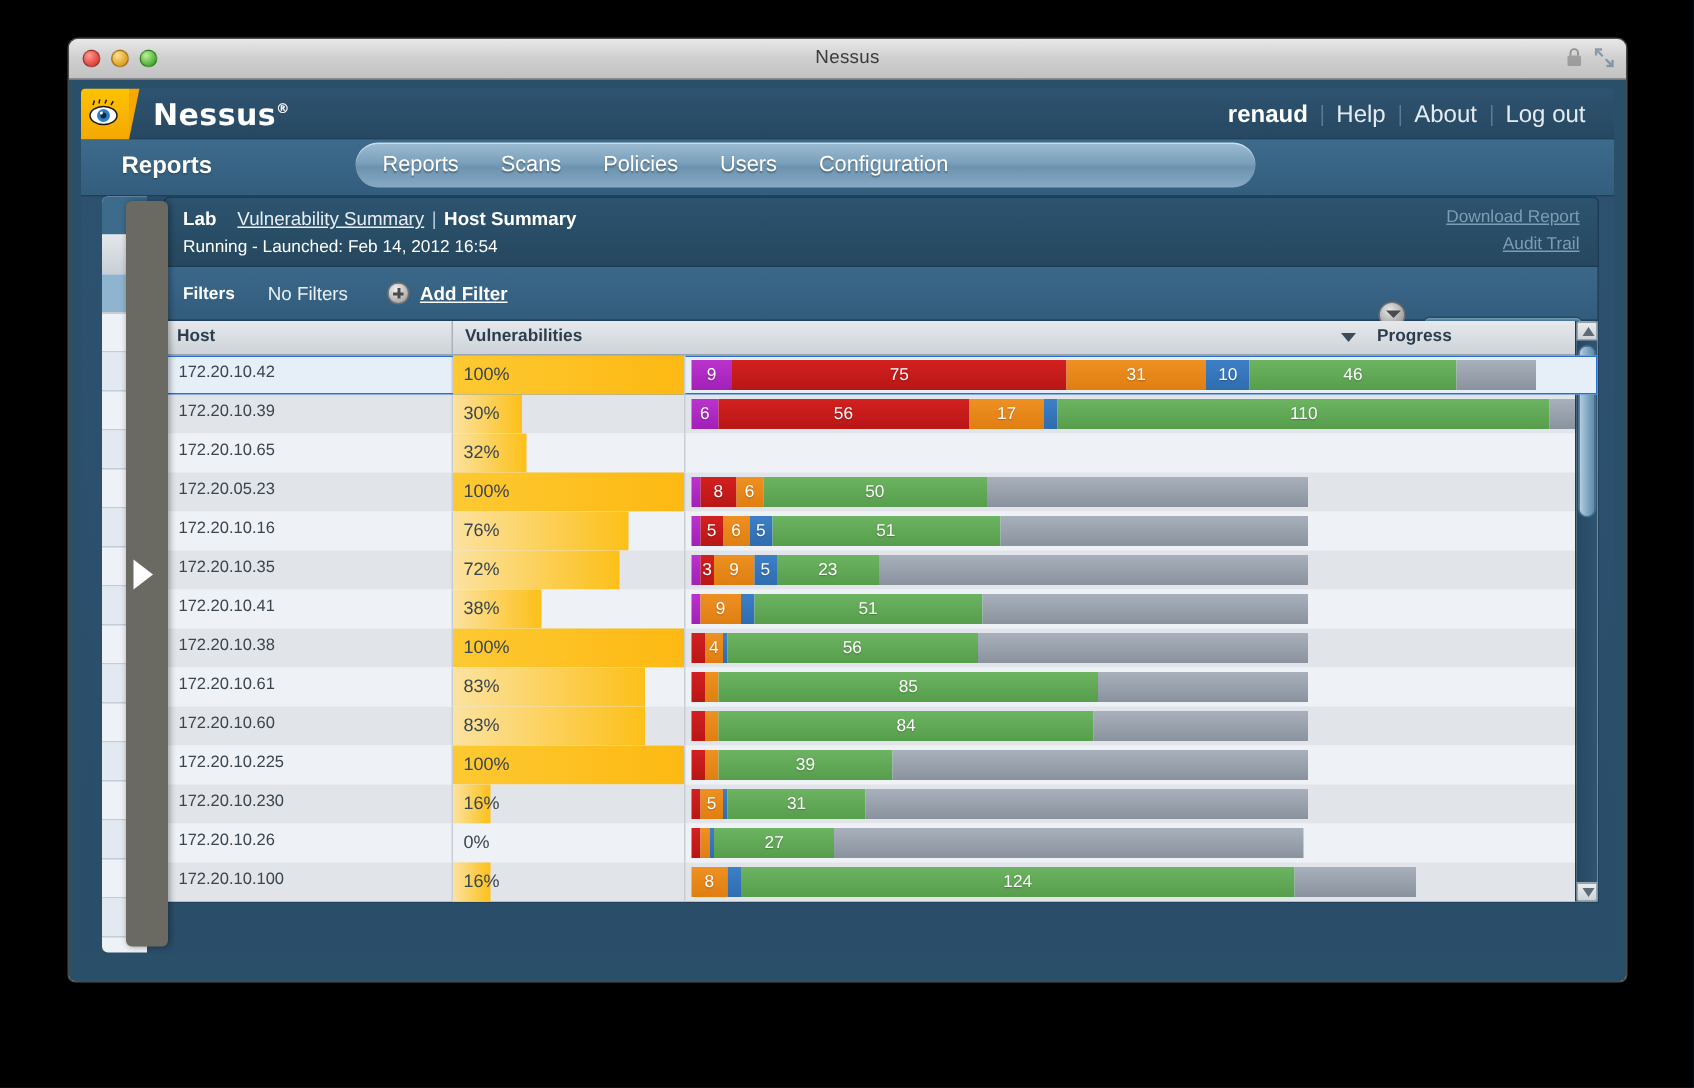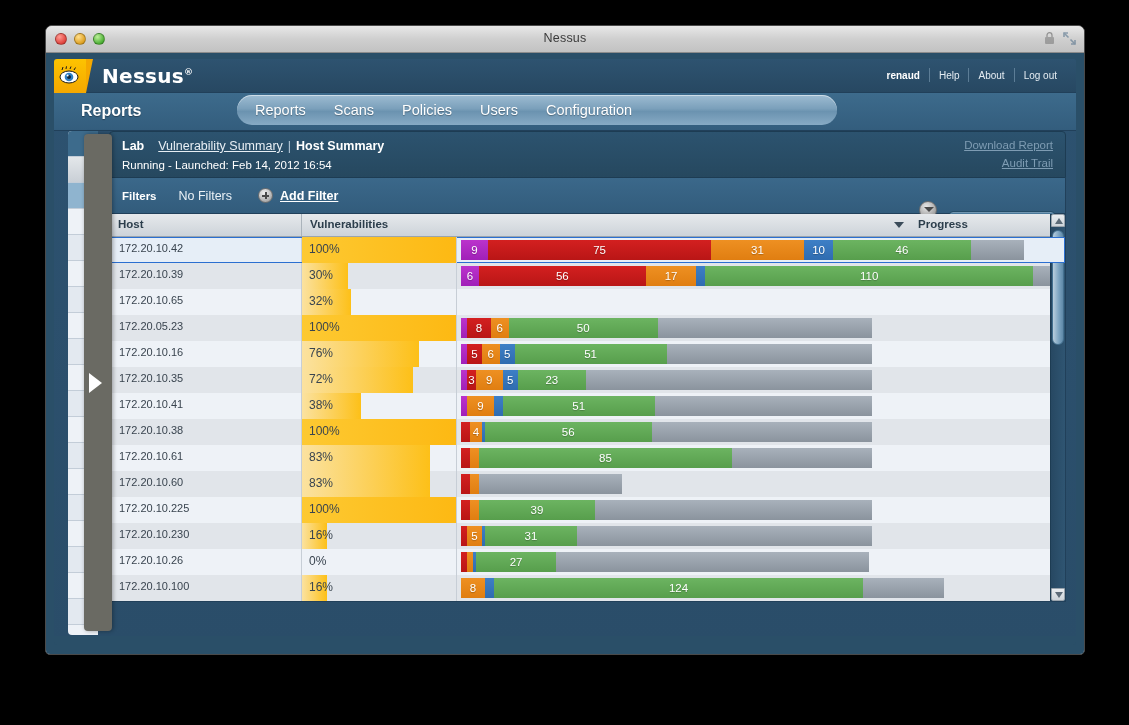--- a/index.html
+++ b/index.html
@@ -73,21 +73,21 @@
   }
   .eye {
     position:absolute; left:5px; top:7px; width:22px; height:18px;
   }
   .brandname {
     position:absolute; left:48px; top:5px;
     font-size: 20px; color:#fff; font-weight:600;
     letter-spacing:.3px; font-family:"DejaVu Sans", sans-serif;
   }
   .brandname sup { font-size: 9px; vertical-align: super; }
-  .topnav { position:absolute; right:10px; top:9px; display:flex; align-items:center; font-size:10px; }
+  .topnav { position:absolute; right:10px; top:9px; display:flex; align-items:center; font-size:16px; }
   .topnav .item { color:#e4ecf2; padding:0 9px; text-decoration:none; }
   .topnav .item.user { font-weight:bold; color:#ffffff; }
   .topnav .sep { width:1px; height:14px; background:#5c7d96; }
 
   
   .sectionbar {
     height: 38px;
     background: linear-gradient(to bottom,#3d6b8c 0%, #335d7d 100%);
     position: relative;
     border-bottom: 1px solid #21405a;
@@ -579,20 +579,23 @@
                   <div class="trow even">
                     <div class="cell-host">172.20.10.60</div>
                     <div class="cell-prog">
                       <div class="prog-fill" style="width: 83%;"></div>
                       <div class="prog-txt">83%</div>
                     </div>
                     <div class="cell-vuln">
                       <div class="bar">
                         <div class="seg high" style="width: 1.51515%;"></div>
                         <div class="seg med" style="width: 1.51515%;"></div>
+                        <div class="seg info" style="width: 42.4242%;">
+                          <span>84</span>
+                        </div>
                         <div class="seg open" style="width: 24.2424%;"></div>
                       </div>
                     </div>
                   </div>
                   <div class="trow odd">
                     <div class="cell-host">172.20.10.225</div>
                     <div class="cell-prog">
                       <div class="prog-fill full" style="width: 100%;"></div>
                       <div class="prog-txt">100%</div>
                     </div>

